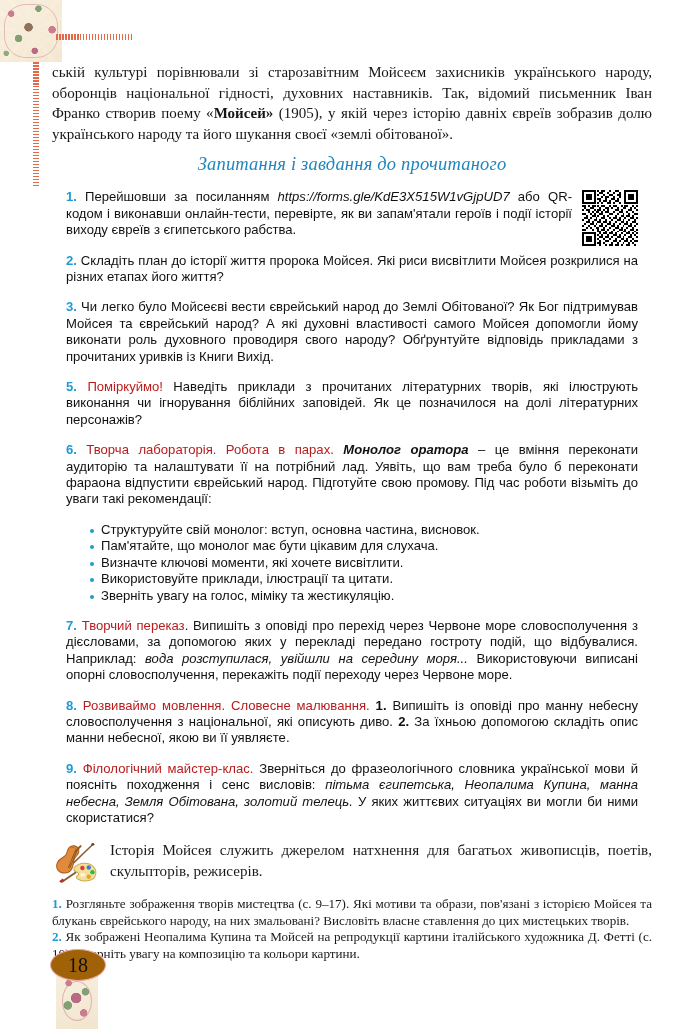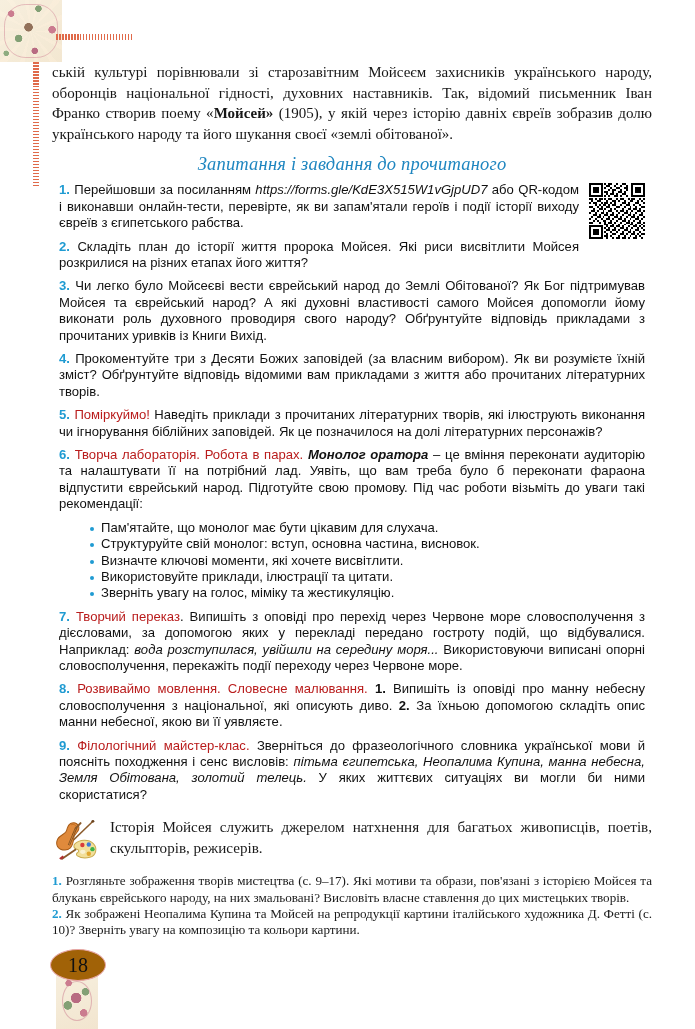--- a/index.html
+++ b/index.html
@@ -119,21 +119,21 @@
     margin: 10px 0 4px 0;
     letter-spacing: .2px;
   }
 
   .qa {
     font-size: 13.1px;
     line-height: 16.4px;
     color: #111;
   }
   .qa p {
-    margin: 7px;
+    margin: 14px;
     text-align: justify;
   }
 
   .num {
     color: #1f9bd2;
     font-weight: bold;
   }
   .blue-title {
     color: #b91c1c;
     font-weight: normal;
@@ -449,29 +449,28 @@
           </g>
         </svg>
       </span>
       <span class="num">1.</span><span> Перейшовши за посиланням </span><span class="it">https://forms.gle/KdE3X515W1vGjpUD7</span><span> або QR-кодом і виконавши онлайн-тести, перевірте, як ви запам'ятали героїв і події історії виходу євреїв з єгипетського рабства.</span>
     </p>
 
     <p><span class="num">2.</span><span> Складіть план до історії життя пророка Мойсея. Які риси висвітлити Мойсея розкрилися на різних етапах його життя?</span></p>
 
     <p><span class="num">3.</span><span> Чи легко було Мойсеєві вести єврейський народ до Землі Обітованої? Як Бог підтримував Мойсея та єврейський народ? А які духовні властивості самого Мойсея допомогли йому виконати роль духовного проводиря свого народу? Обґрунтуйте відповідь прикладами з прочитаних уривків із Книги Вихід.</span></p>
 
-    <p><span class="num">4.</span><span> Прокоментуйте три з Десяти Божих заповідей (за власним вибором). Як ви розумієте їхній зміст? Обґрунтуйте відповідь відомими вам прикладами з життя або прочитаних літературних творів.</span></p>
 
     <p><span class="num">5.</span> <span class="blue-title">Поміркуймо!</span><span> Наведіть приклади з прочитаних літературних творів, які ілюструють виконання чи ігнорування біблійних заповідей. Як це позначилося на долі літературних персонажів?</span></p>
 
     <p><span class="num">6.</span> <span class="blue-title">Творча лабораторія. Робота в парах.</span> <span class="bi">Монолог оратора</span><span> – це вміння переконати аудиторію та налаштувати її на потрібний лад. Уявіть, що вам треба було б переконати фараона відпустити єврейський народ. Підготуйте свою промову. Під час роботи візьміть до уваги такі рекомендації:</span></p>
 
     <ul class="recs">
+      <li><span>Структуруйте свій монолог: вступ, основна частина, висновок.</span></li>
       <li><span>Пам'ятайте, що монолог має бути цікавим для слухача.</span></li>
-      <li><span>Структуруйте свій монолог: вступ, основна частина, висновок.</span></li>
       <li><span>Визначте ключові моменти, які хочете висвітлити.</span></li>
       <li><span>Використовуйте приклади, ілюстрації та цитати.</span></li>
       <li><span>Зверніть увагу на голос, міміку та жестикуляцію.</span></li>
     </ul>
 
     <p><span class="num">7.</span> <span class="blue-title">Творчий переказ</span><span>. Випишіть з оповіді про перехід через Червоне море словосполучення з дієсловами, за допомогою яких у перекладі передано гостроту подій, що відбувалися. Наприклад: </span><span class="it">вода розступилася, увійшли на середину моря...</span><span> Використовуючи виписані опорні словосполучення, перекажіть події переходу через Червоне море.</span></p>
 
     <p><span class="num">8.</span> <span class="blue-title">Розвиваймо мовлення. Словесне малювання.</span> <b>1.</b><span> Випишіть із оповіді про манну небесну словосполучення з національної, які описують диво. </span><b>2.</b><span> За їхньою допомогою складіть опис манни небесної, якою ви її уявляєте.</span></p>
 
     <p><span class="num">9.</span> <span class="blue-title">Філологічний майстер-клас.</span><span> Зверніться до фразеологічного словника української мови й поясніть походження і сенс висловів: </span><span class="it">пітьма єгипетська, Неопалима Купина, манна небесна, Земля Обітована, золотий телець.</span><span> У яких життєвих ситуаціях ви могли би ними скористатися?</span></p>

